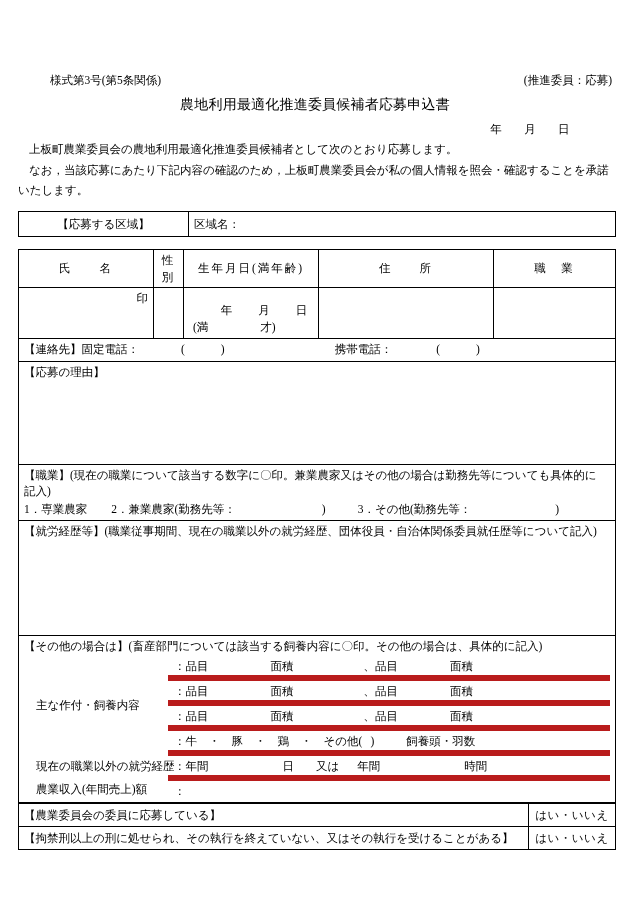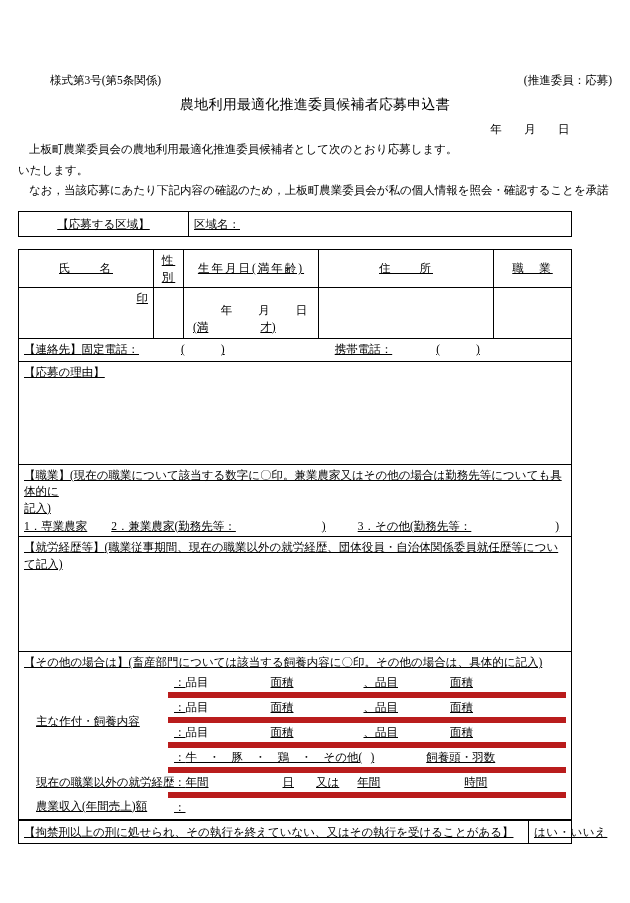--- a/index.html
+++ b/index.html
@@ -68,24 +68,23 @@
     margin: 3px 18px 0 18px;
     font-size: 11.5px;
     text-indent: 11px;
     font-family: Liberation Mono, monospace;
   }
   .body-p.noindent { text-indent: 0; }
 
   
   .tbl {
     border-collapse: collapse;
-    width: 554px;
+    width: 598px;
     margin: 0 18px;
     table-layout: fixed;
-    text-decoration: underline;
   }
   .tbl td, .tbl th {
     border: 1px solid #000000;
     padding: 2px 5px;
     font-weight: normal;
     font-size: 11.5px;
     vertical-align: top;
     line-height: 1.45;
   }
   .ctr { text-align: center; }
@@ -173,21 +172,21 @@
   }
   .agri-grid td.val {
     padding-left: 6px;
     white-space: nowrap;
   }
   .crop-item { display: inline-block; }
   .crop-area { margin-left: 62px; }
   .crop-sep { margin-left: 70px; }
   .crop-area2 { margin-left: 52px; }
   .live-other { margin-left: 8px; }
-  .live-count { margin-left: 52px; }
+  .live-count { margin-left: 32px; }
   .days-d { margin-left: 74px; }
   .days-or { margin-left: 22px; }
   .days-y2 { margin-left: 18px; }
   .days-h { margin-left: 84px; }
 
   
   .yn-tbl td { height: 18px; vertical-align: middle; }
   .yn-q { padding-left: 8px; }
   .yn-a { text-align: center; white-space: nowrap; letter-spacing: 0.5px; }
 </style>
@@ -204,22 +203,22 @@
   </div>
 
   <div class="doc-title">農地利用最適化推進委員候補者応募申込書</div>
 
   <div class="date-line">
     <span>年</span><span>月</span><span>日</span>
   </div>
 
 
   <div class="body-p">上板町農業委員会の農地利用最適化推進委員候補者として次のとおり応募します。</div>
+  <div class="body-p">なお，当該応募にあたり下記内容の確認のため，上板町農業委員会が私の個人情報を照会・確認することを承諾</div>
   <div class="body-p noindent">いたします。</div>
-  <div class="body-p">なお，当該応募にあたり下記内容の確認のため，上板町農業委員会が私の個人情報を照会・確認することを承諾</div>
 
   <div class="gap-12"></div>
 
   <table class="tbl area-tbl">
     <colgroup>
         <col style="width:170px">
         <col>
       </colgroup>
     <tbody>
       <tr>
@@ -345,19 +344,23 @@
     </tbody>
   </table>
 
   <table class="tbl yn-tbl">
     <colgroup>
         <col style="width:510px">
         <col>
       </colgroup>
     <tbody>
       <tr>
+        <td class="yn-q">【農業委員会の委員に応募している】</td>
+        <td class="yn-a">はい・いいえ</td>
+      </tr>
+      <tr>
         <td class="yn-q">【拘禁刑以上の刑に処せられ、その執行を終えていない、又はその執行を受けることがある】</td>
         <td class="yn-a">はい・いいえ</td>
       </tr>
     </tbody>
   </table>
 
 </div>
 
 </body></html>

